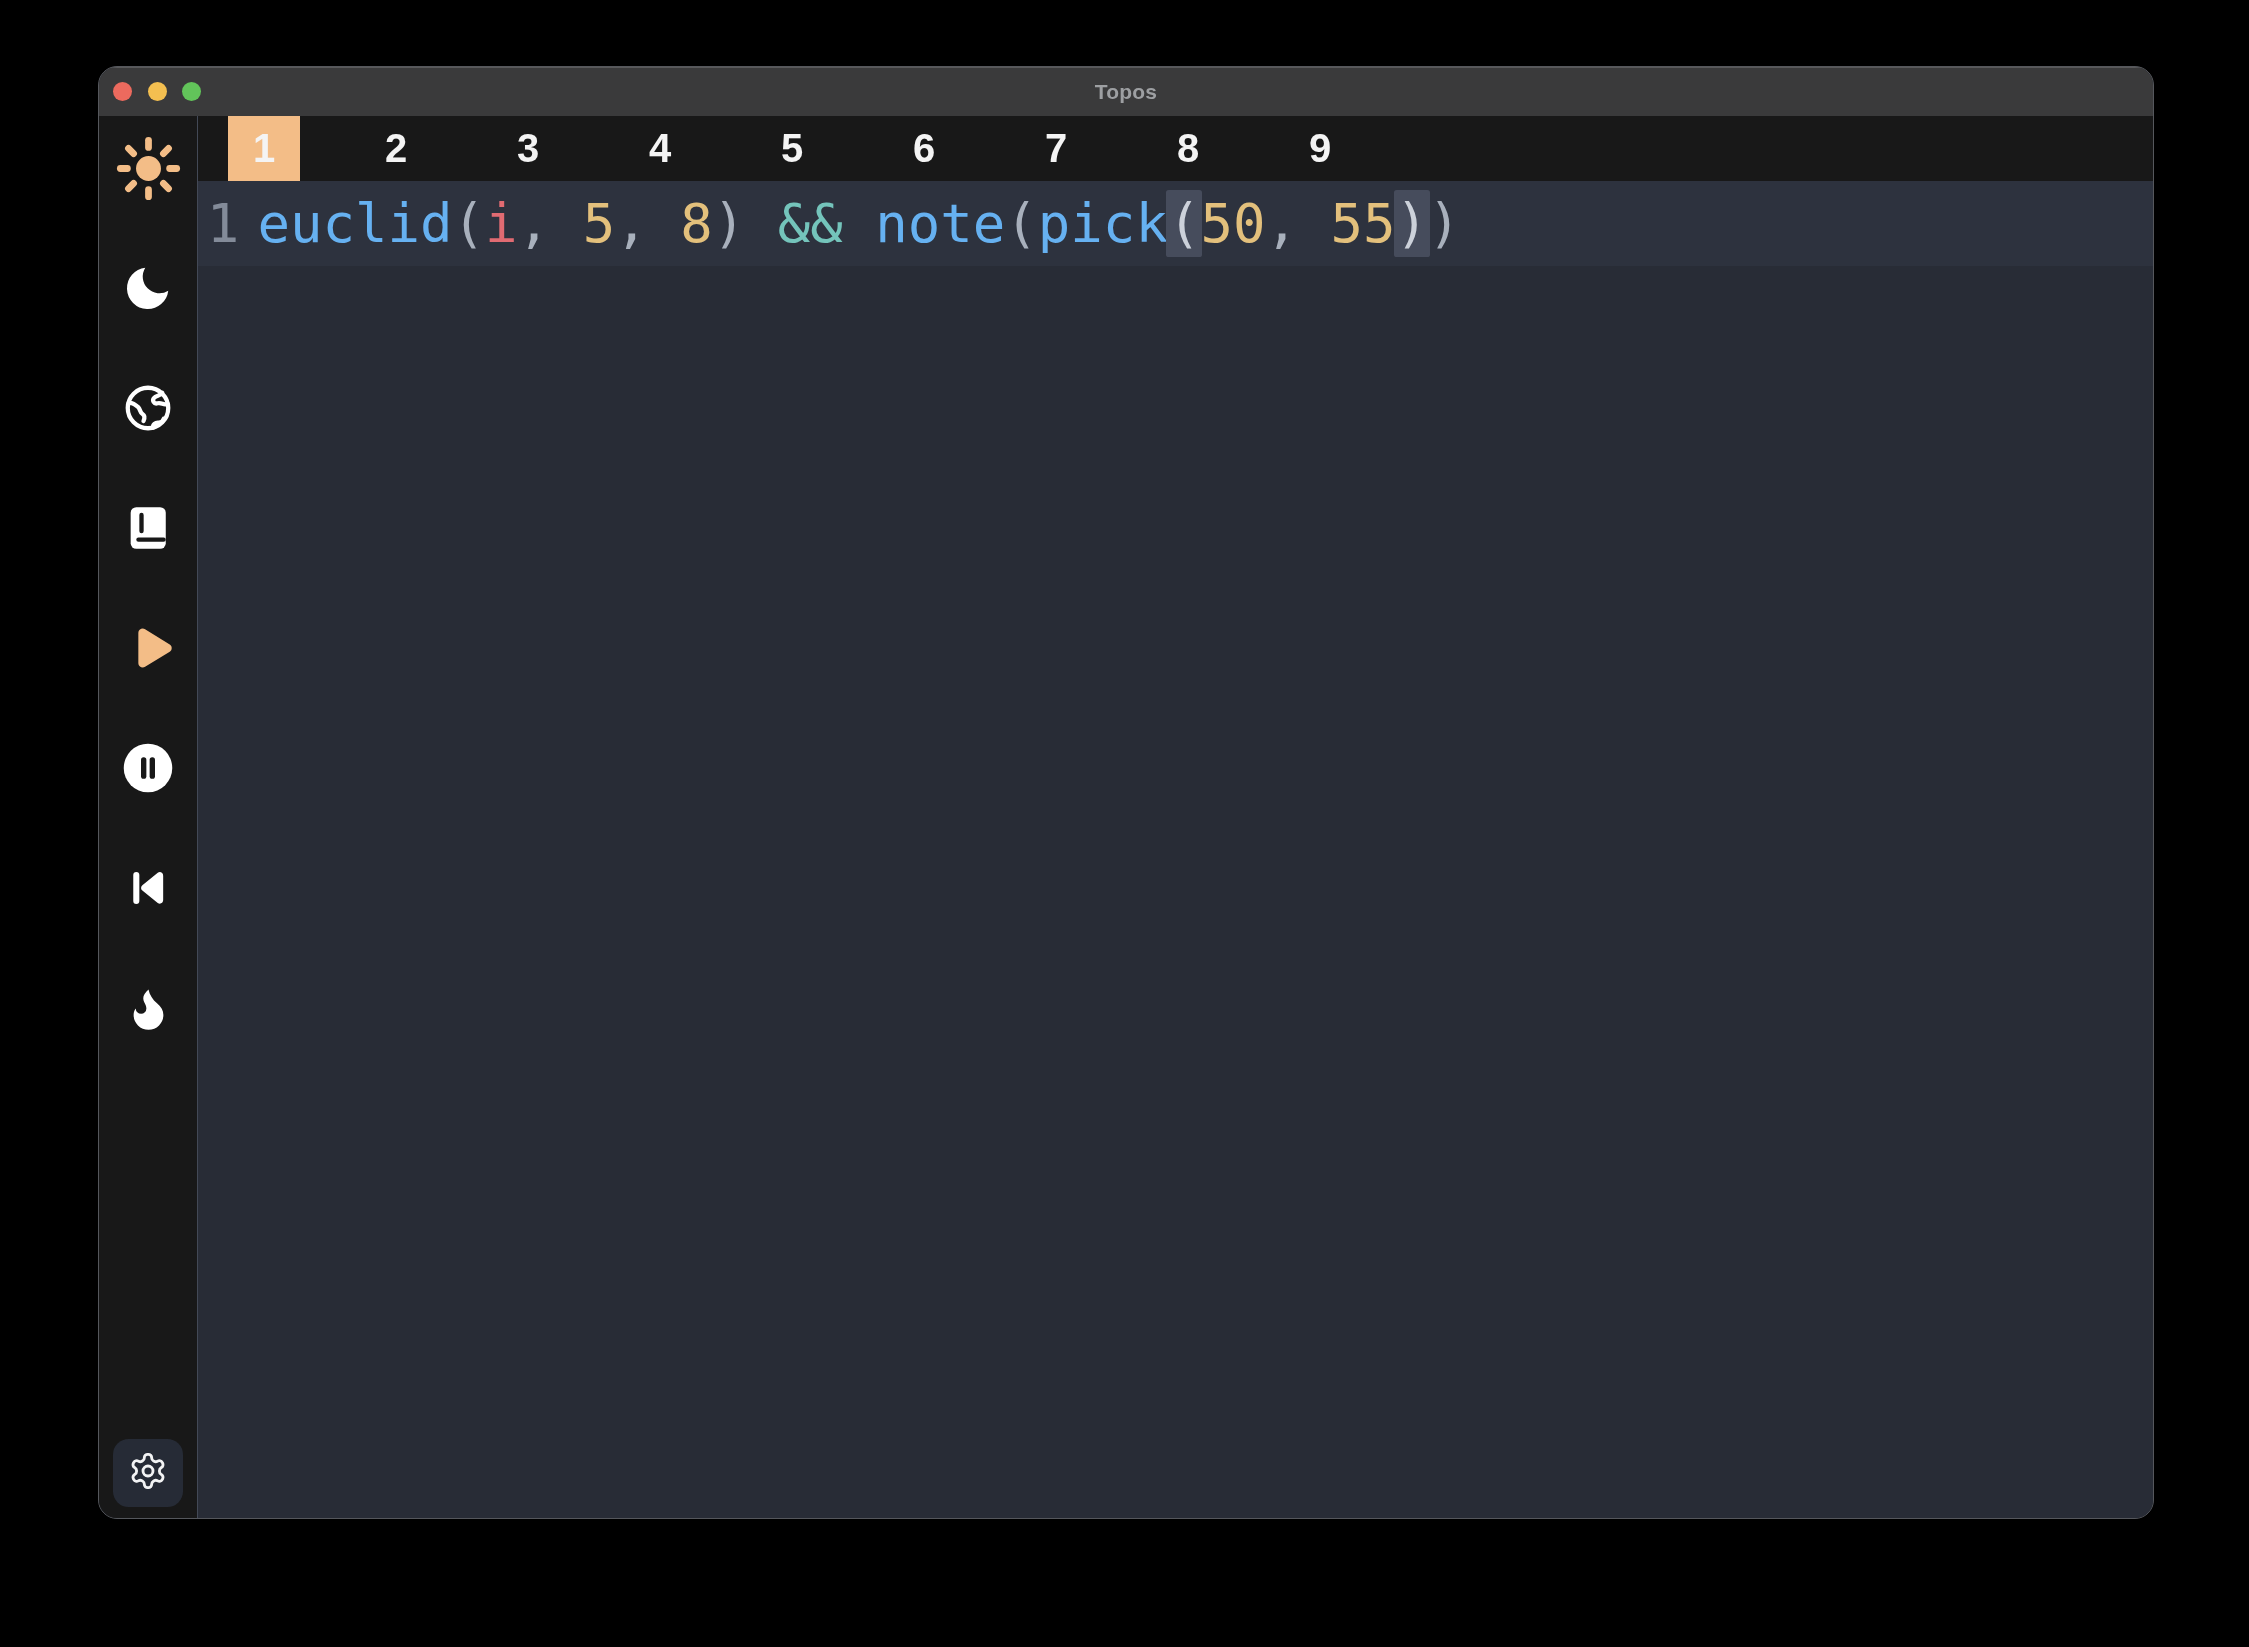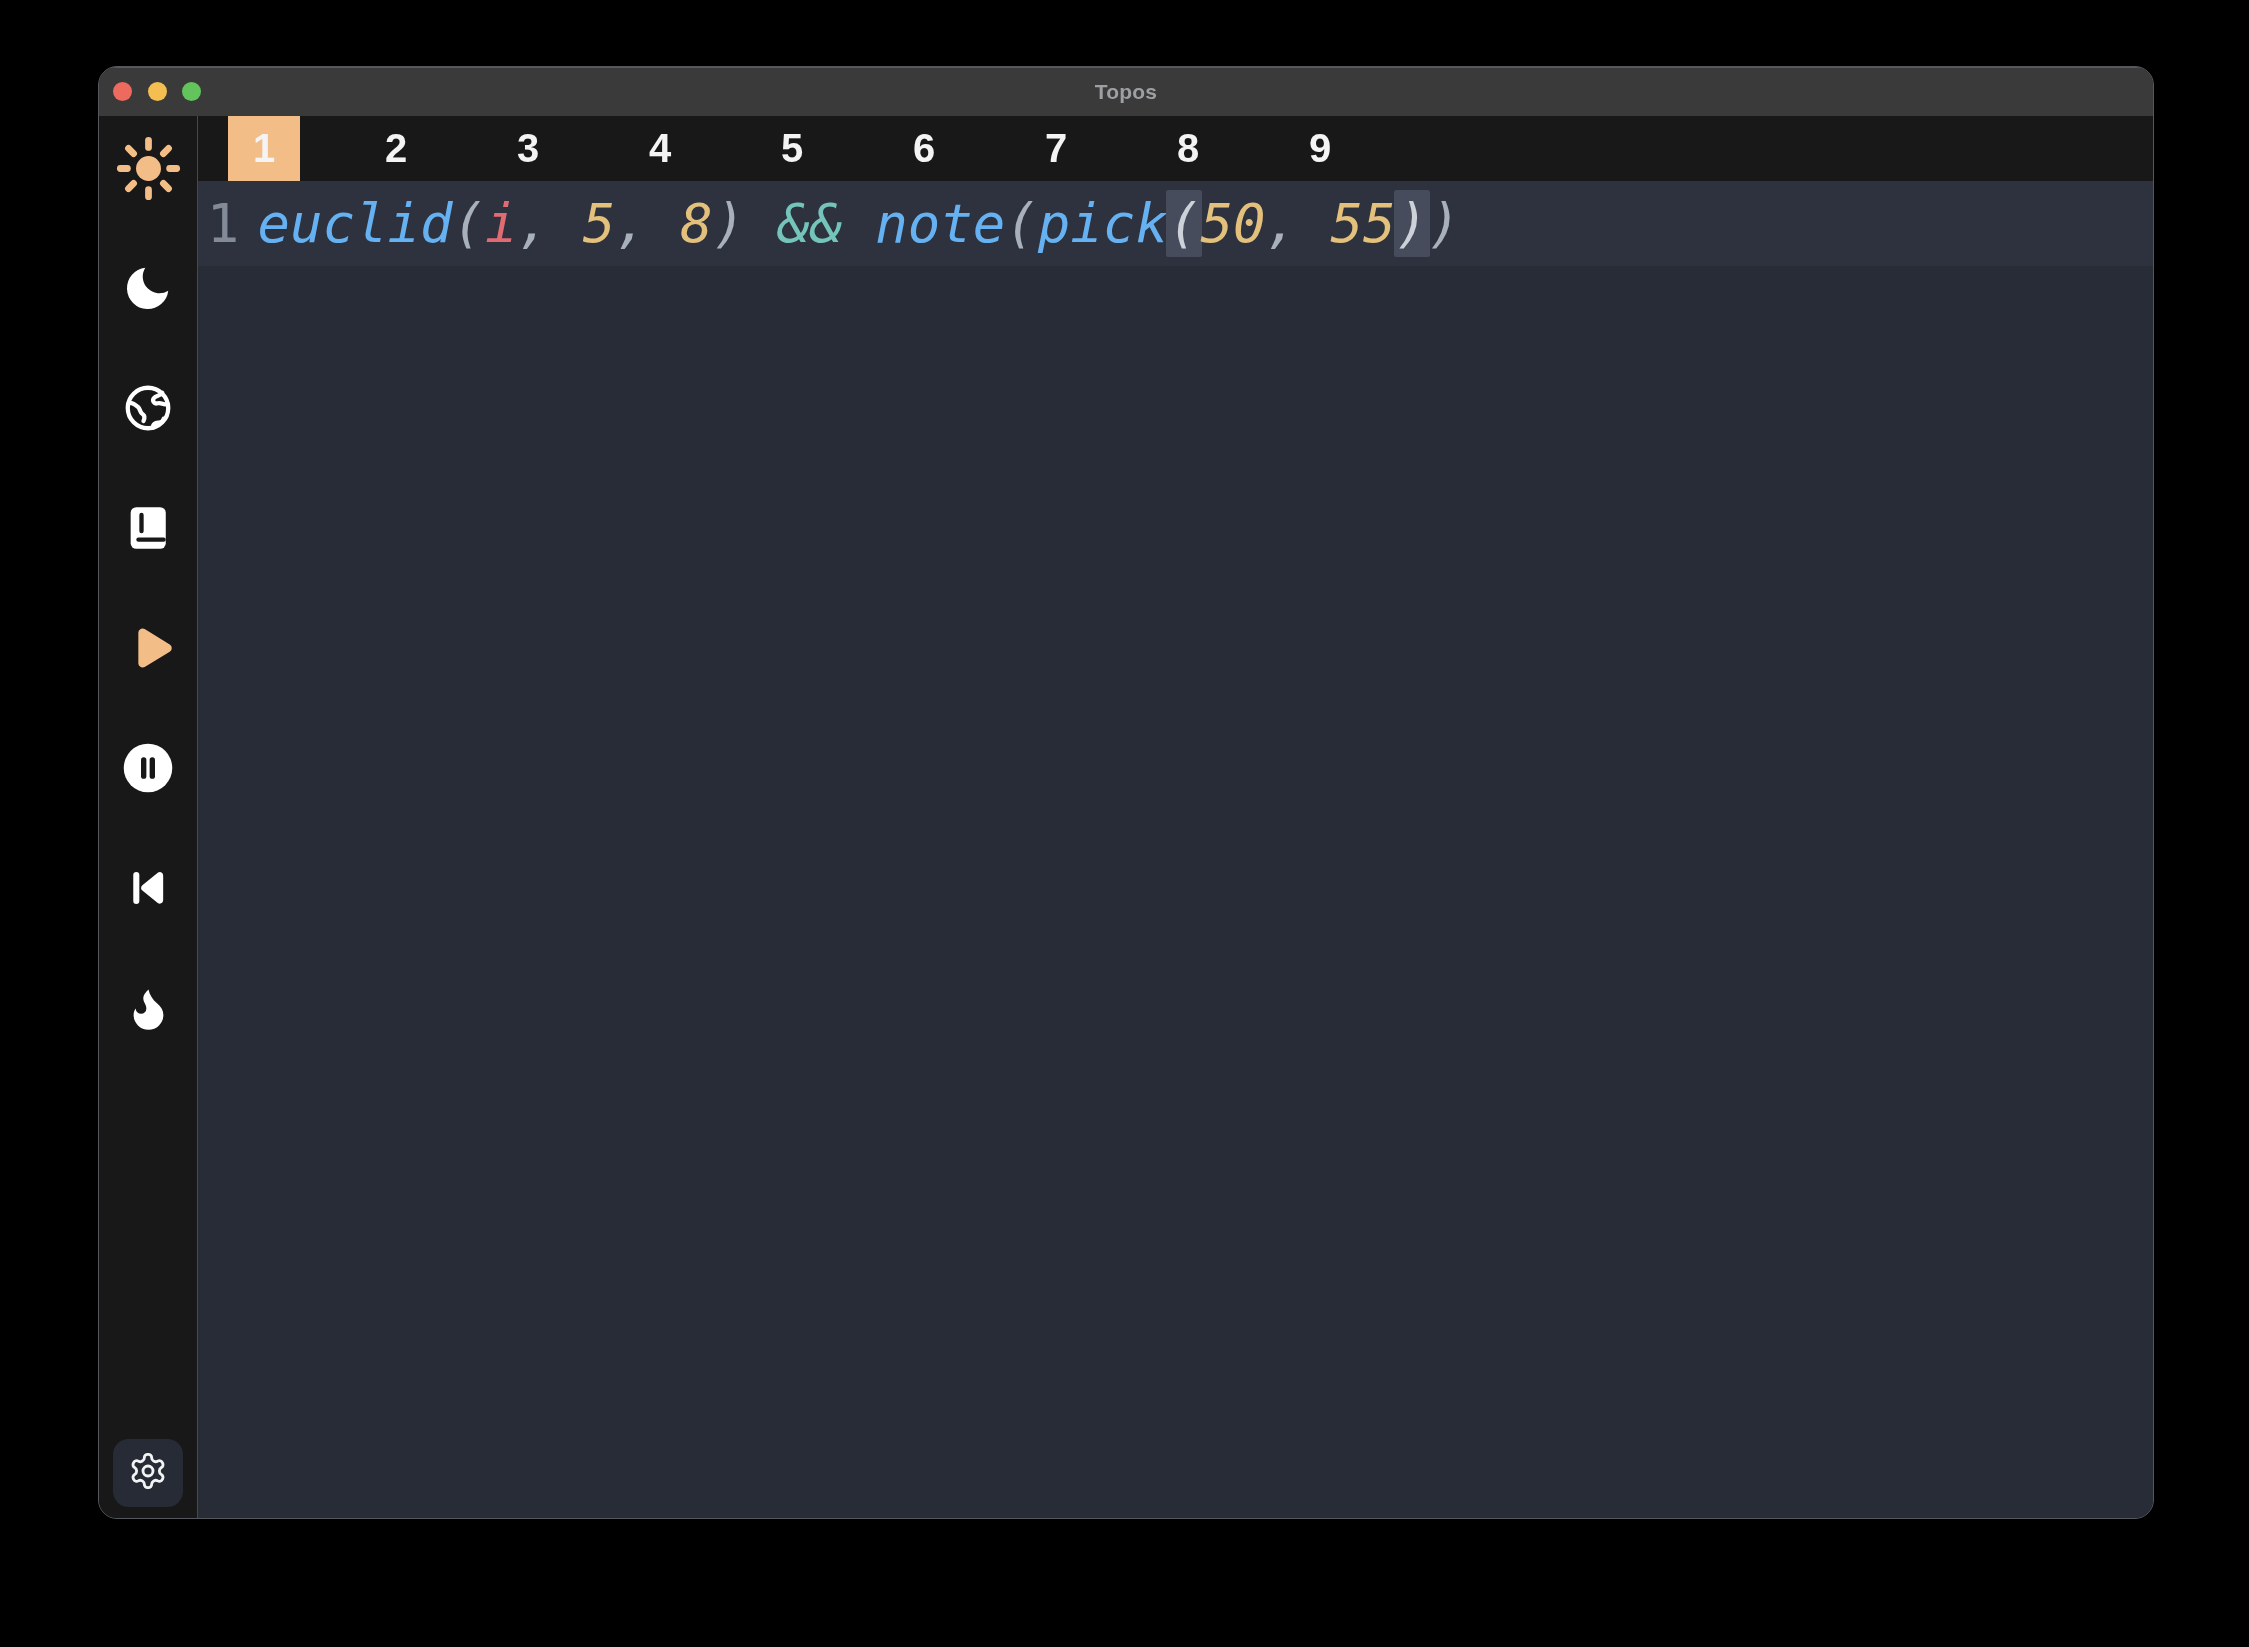--- a/index.html
+++ b/index.html
@@ -32,21 +32,21 @@
   .tabbar{height:65px;flex:0 0 65px;background:#181818;display:flex;align-items:stretch;}
   .tab{width:132px;flex:0 0 132px;display:flex;align-items:stretch;justify-content:center;cursor:pointer;}
   .tab-box{width:72px;display:flex;align-items:center;justify-content:center;}
   .tab-label{font-size:40px;font-weight:700;color:#f4f4f4;}
   
   .editor{flex:1;background:#282c36;overflow:hidden;}
   .code-line{height:85px;background:#2d323e;display:flex;align-items:center;
              padding-left:8.7px;box-sizing:border-box;white-space:pre;
              font-family:"DejaVu Sans Mono",monospace;font-size:54px;line-height:85px;}
   .lineno{margin-right:18.3px;}
-  .tok{white-space:pre;font-style:italic;}
+  .tok{white-space:pre;}
   .tok-bracket-match{border-radius:2.6px;padding:1.7px 1.7px;margin:0 -1.7px;}
 </style>
 </head>
 <body>
 
 <div class="stage">
   <div class="window">
 
     <div class="titlebar">
       <div class="traffic">

